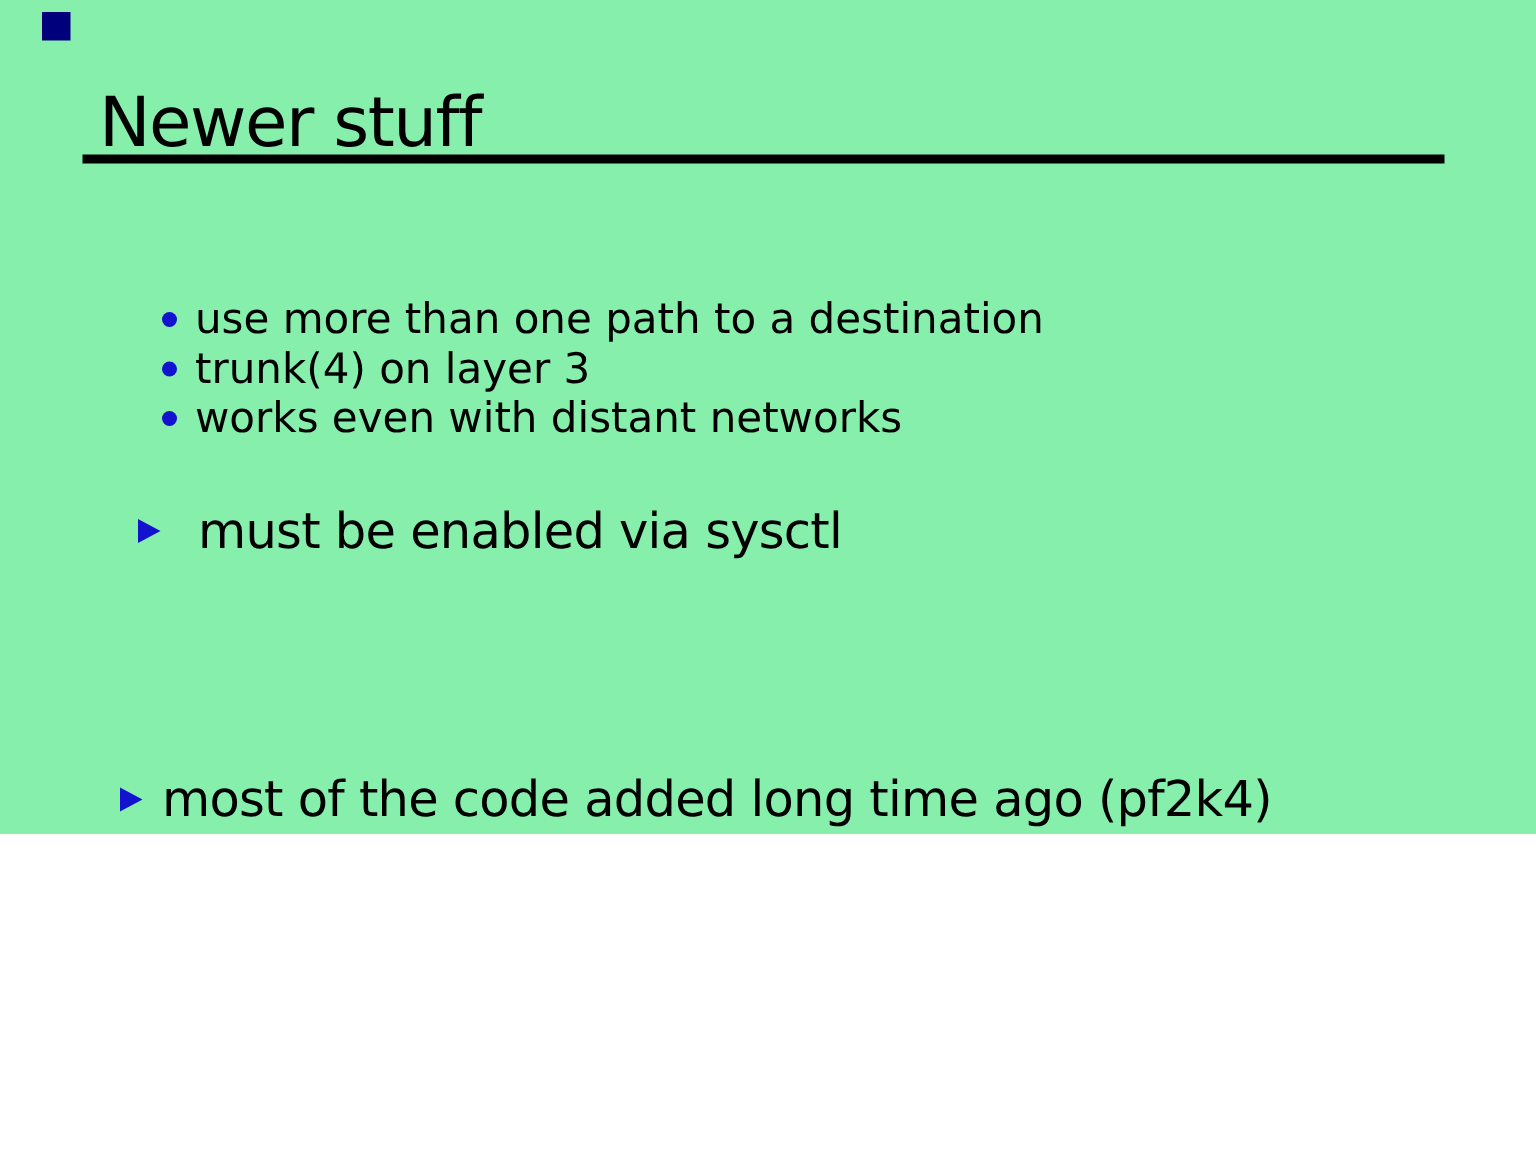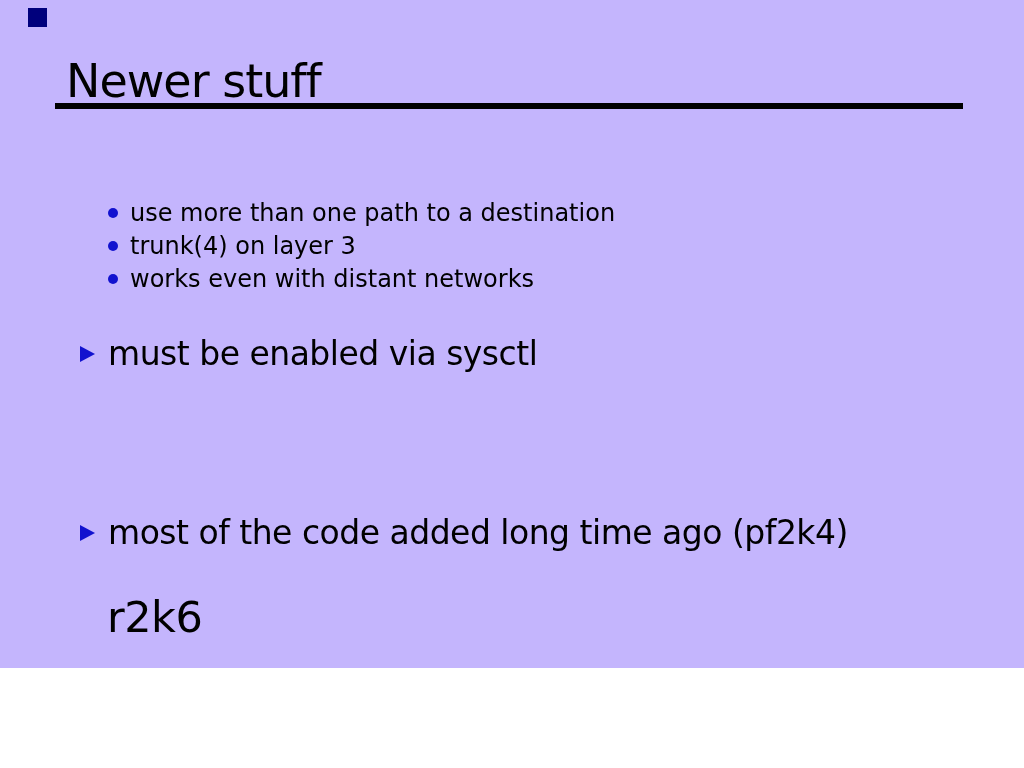--- a/index.html
+++ b/index.html
@@ -1,19 +1,19 @@
 <!DOCTYPE html>
 <html><head>
 <meta charset="utf-8">
 <style>
   html,body{margin:0;padding:0;background:#ffffff;}
   .slide{
     position:relative;
-    width:1024px;height:668px;
-    background:#c4b5fd;
+    width:1024px;height:556px;
+    background:#86efac;
     overflow:hidden;
     font-family:"DejaVu Sans",sans-serif;
     color:#000000;
   }
   
   .corner{
     position:absolute;left:28px;width:19px;height:19px;
     background:#00007c;
   }
   .corner.tl{top:8px;}
@@ -43,41 +43,41 @@
     letter-spacing:-0.5px;
   }
   
   .srow{position:absolute;display:flex;align-items:flex-start;}
   .dot{
     width:10px;height:10px;border-radius:50%;
     background:#1212cf;flex:0 0 auto;
     margin-top:10px;margin-right:12px;
   }
   .stext{
-    font-size:24px;line-height:30px;white-space:nowrap;
+    font-size:28px;line-height:30px;white-space:nowrap;
   }
   
   .code{
     position:absolute;left:150px;
     font-family:"DejaVu Sans Mono",monospace;
     font-size:32px;line-height:36px;
     white-space:pre;color:#000;
   }
   
   .cont{
     position:absolute;left:107px;
     font-size:43px;line-height:40px;
     letter-spacing:-0.5px;
   }
   
   #b1{left:80px;top:150px;}
   #s1{left:108px;top:198px;}
   #s2{left:108px;top:231px;}
   #s3{left:108px;top:264px;}
-  #b2{left:80px;top:334px;}
+  #b2{left:92px;top:334px;gap:12px;}
   #code{top:374px;}
   #b3{left:80px;top:513px;}
   #b4{left:80px;top:555px;}
   #cont{top:597px;}
 </style>
 </head>
 <body>
 
 <div class="slide">
 

